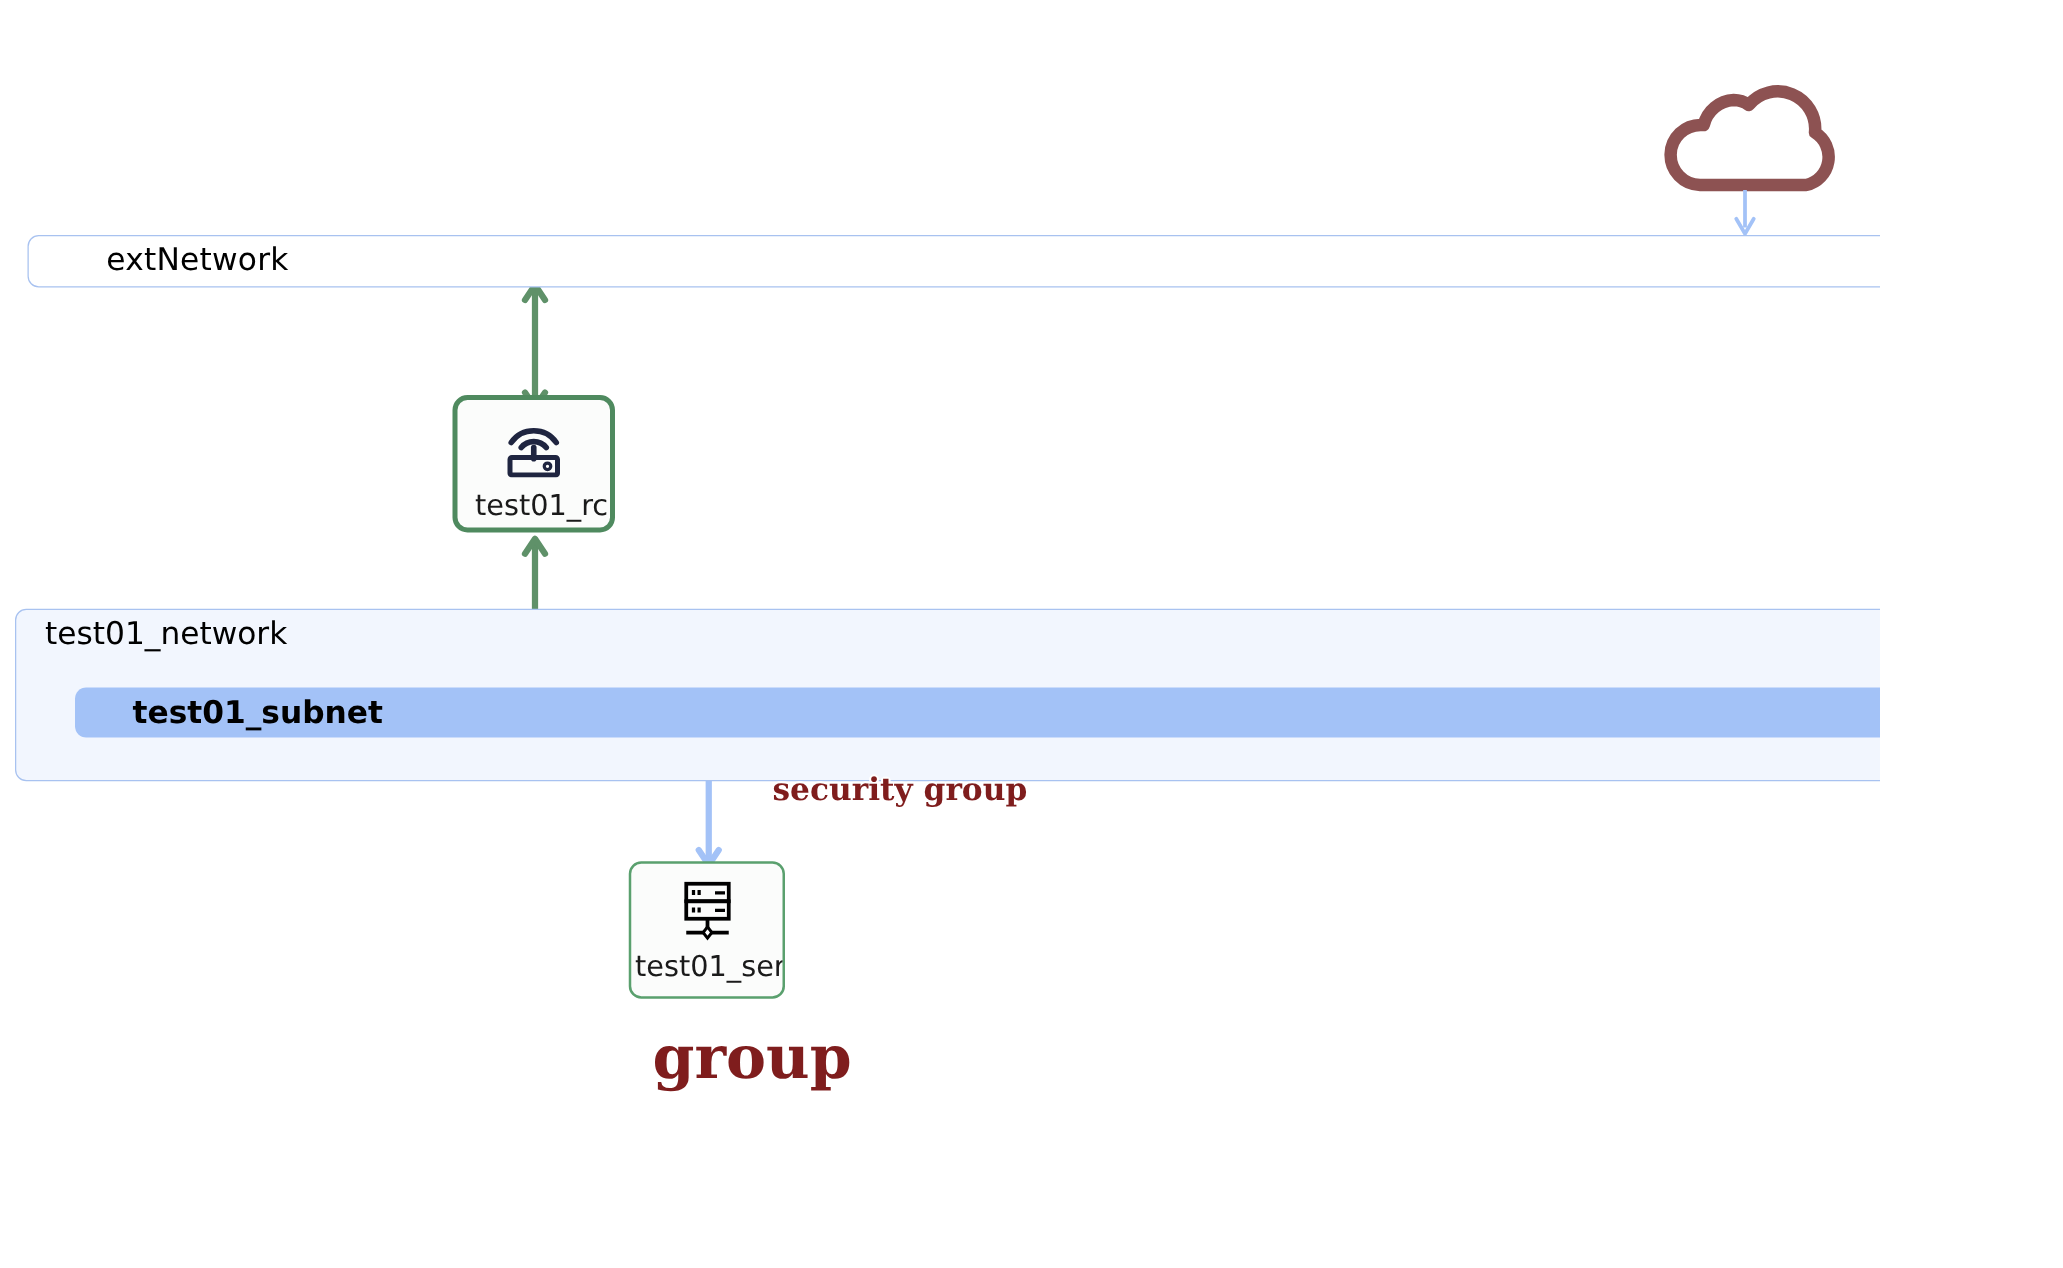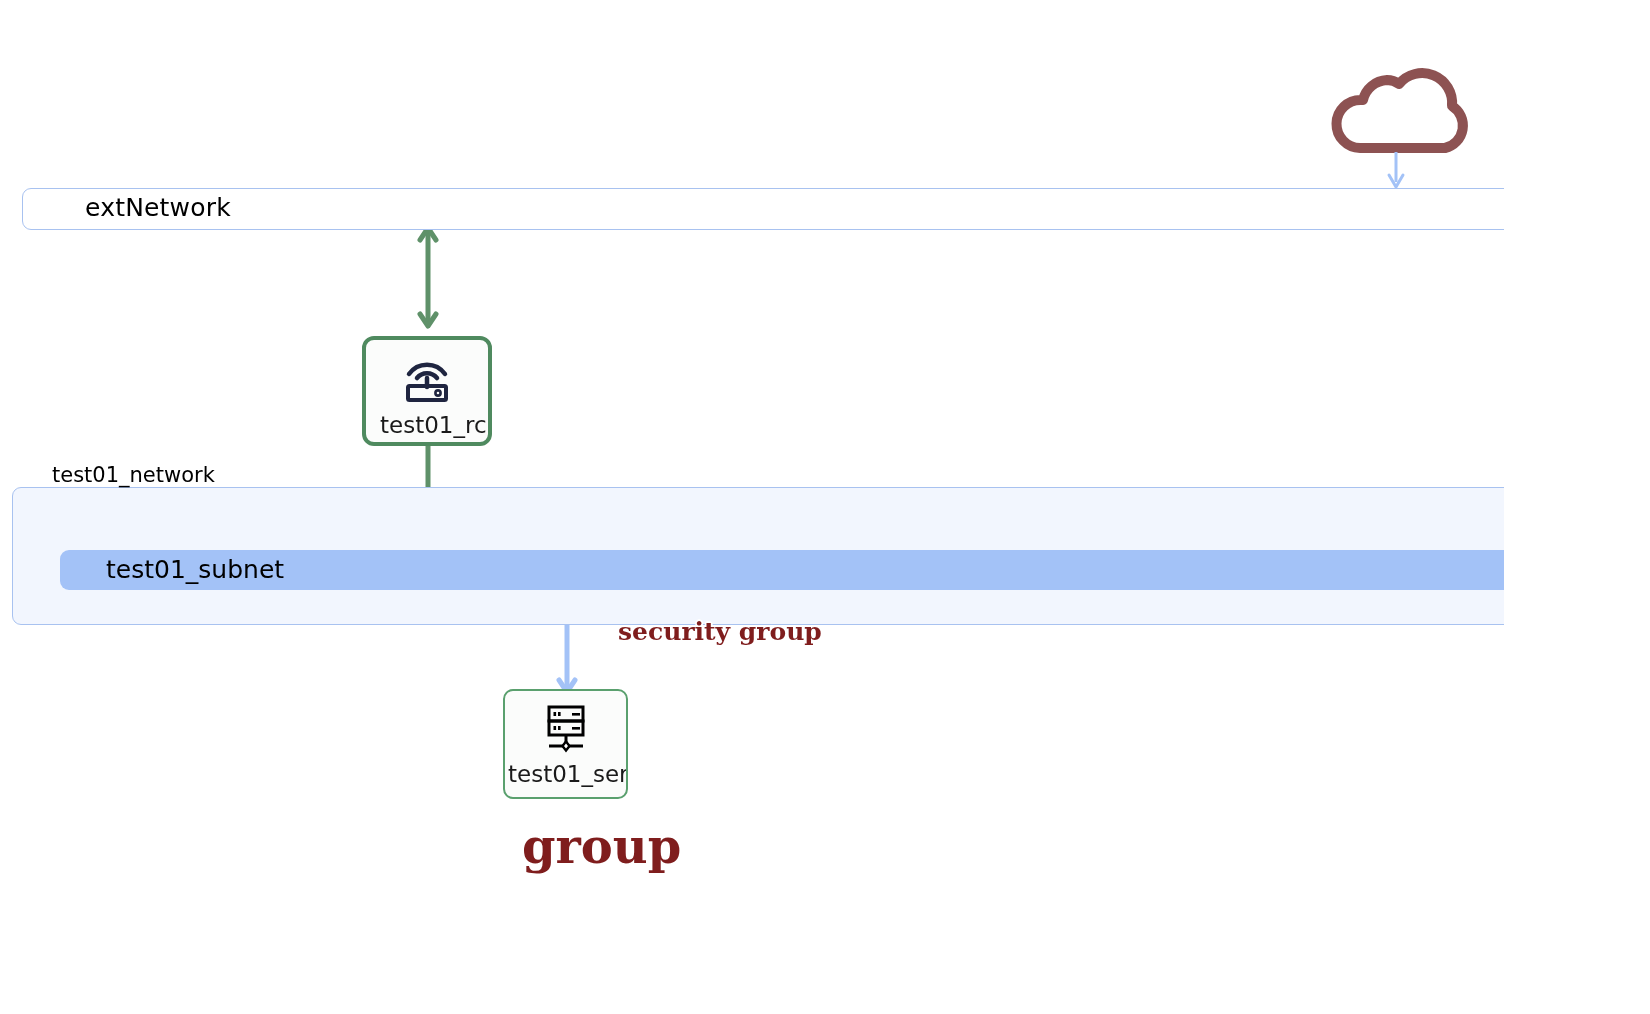--- a/index.html
+++ b/index.html
@@ -56,55 +56,54 @@
     width: 1700px;
     height: 138px;
     background: #f2f6fe;
     border: 1.6px solid #a8c2f0;
     border-radius: 9px;
     box-sizing: border-box;
   }
   #test-network-label {
     position: absolute;
     left: 36px;
-    top: 463px;
-    font-size: 21px;
+    top: 492px;
+    font-size: 25px;
     color: #000000;
     white-space: nowrap;
-    margin-left: 16px;
   }
   #test-subnet-bar {
     position: absolute;
     left: 60px;
     top: 550px;
     width: 1640px;
     height: 40px;
     background: #a3c2f7;
     border-radius: 9px;
   }
   #test-subnet-label {
     position: absolute;
     left: 106px;
     top: 555px;
     font-size: 25px;
     color: #000000;
-    font-weight: 400;
+    font-weight: 700;
     white-space: nowrap;
   }
 
   
   .node-box {
     position: absolute;
     background: #fbfcfb;
     box-sizing: border-box;
     overflow: hidden;
   }
   #router-node {
     left: 362px;
-    top: 336px;
+    top: 316px;
     width: 130px;
     height: 110px;
     border: 4.5px solid #4f8a5f;
     border-radius: 12px;
   }
   #server-node {
     left: 503px;
     top: 689px;
     width: 125px;
     height: 110px;

